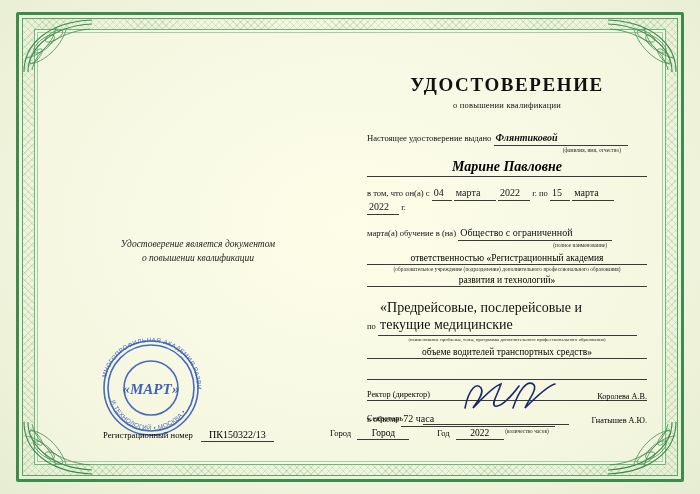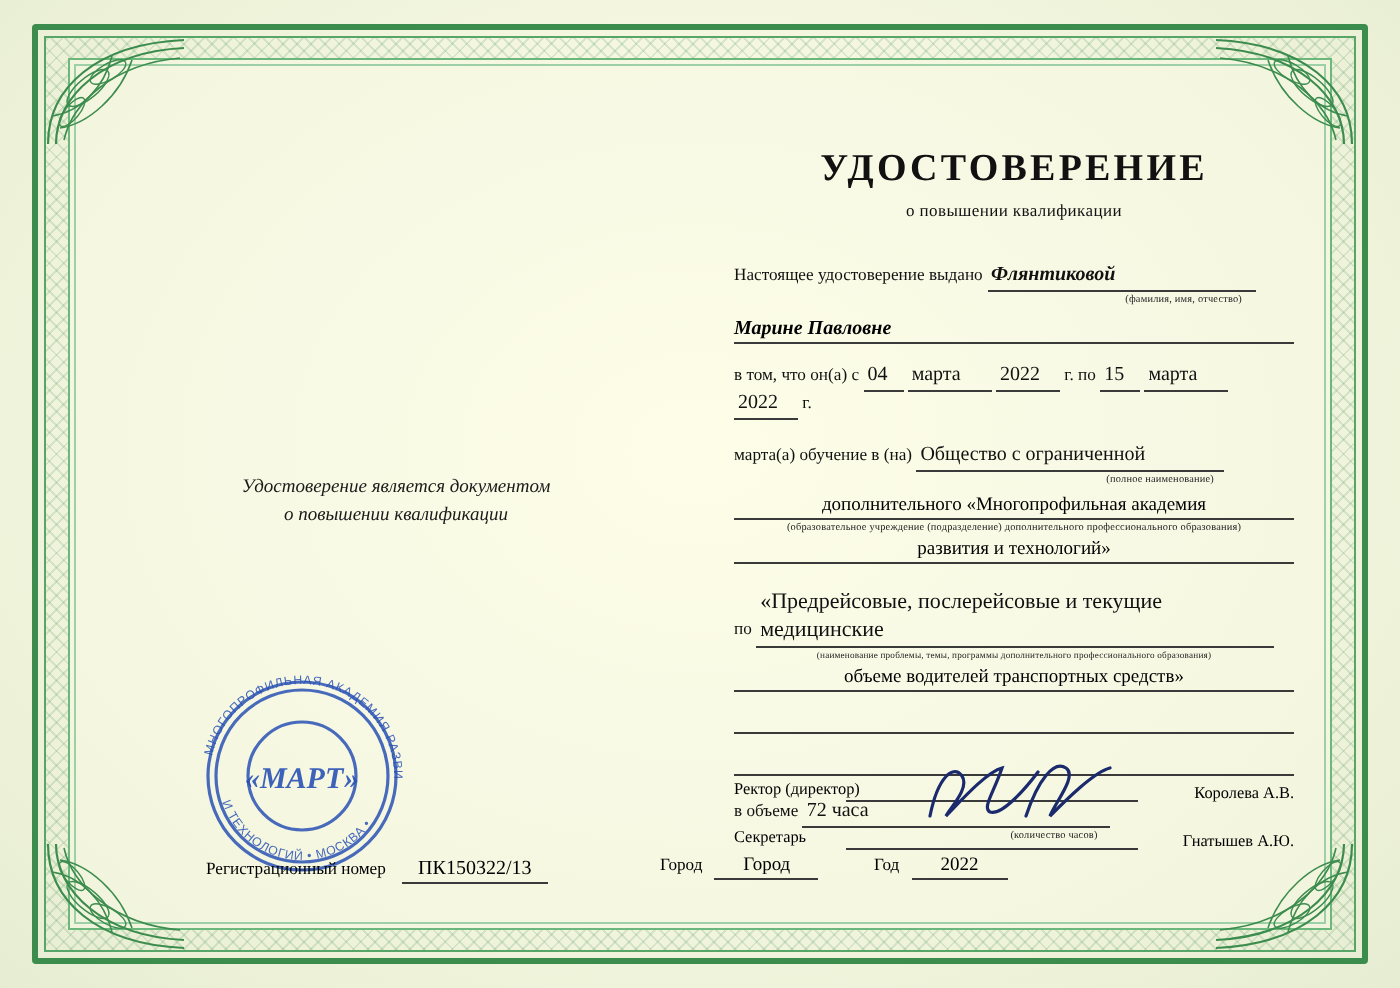--- a/index.html
+++ b/index.html
@@ -113,23 +113,24 @@
     text-align:center;
     color:#222;
     letter-spacing:.1px;
     margin-top:1px;
   }
   .rule{
     border-bottom:.7px solid #3a3a3a;
     height:11px;
   }
   .rule.text{
+    text-align:center;
     font-style:italic;
     font-weight:bold;
-    font-size:10px;
+    font-size:14px;
     height:auto;
     padding-bottom:1px;
   }
   .rule.center-normal{
     text-align:center;
     font-size:9.5px;
     font-style:normal;
     font-weight:normal;
     height:auto;
     padding-bottom:1px;
@@ -303,27 +304,27 @@
         <span class="fill plain" style="width:28px;">2022</span>
         <span class="lbl">г.</span>
       </div>
 
       <div class="row" style="margin-top:12px;">
         <span class="lbl">марта(а) обучение в (на)</span>
         <span class="fill plain" style="width:150px;">Общество с ограниченной</span>
         <div class="caption" style="text-align:right;padding-right:40px;">(полное наименование)</div>
       </div>
 
-      <div class="rule center-normal" style="margin-top:5px;">дополнительного «Многопрофильная академия</div>
+      <div class="rule center-normal" style="margin-top:5px;">ответственностью «Регистрационный академия</div>
       <div class="caption">(образовательное учреждение (подразделение) дополнительного профессионального образования)</div>
       <div class="rule center-normal" style="margin-top:3px;">развития и технологий»</div>
 
       <div class="row" style="margin-top:13px;">
         <span class="lbl">по</span>
-        <span class="fill plain" style="width:255px;font-size:11px;">«Предрейсовые, послерейсовые и текущие медицинские</span>
+        <span class="fill plain" style="width:255px;font-size:14px;">«Предрейсовые, послерейсовые и текущие медицинские</span>
         <div class="caption" style="font-size:4.6px;">(наименование проблемы, темы, программы дополнительного профессионального образования)</div>
       </div>
       <div class="rule center-normal" style="margin-top:4px;">объеме водителей транспортных средств»</div>
 
       <div class="dashline" style="margin-top:8px;"></div>
       <div class="dashline" style="margin-top:8px;"></div>
 
       <div class="row volume">
         <span class="lbl">в объеме</span>
         <span class="fill plain" style="width:150px;">72 часа</span>

